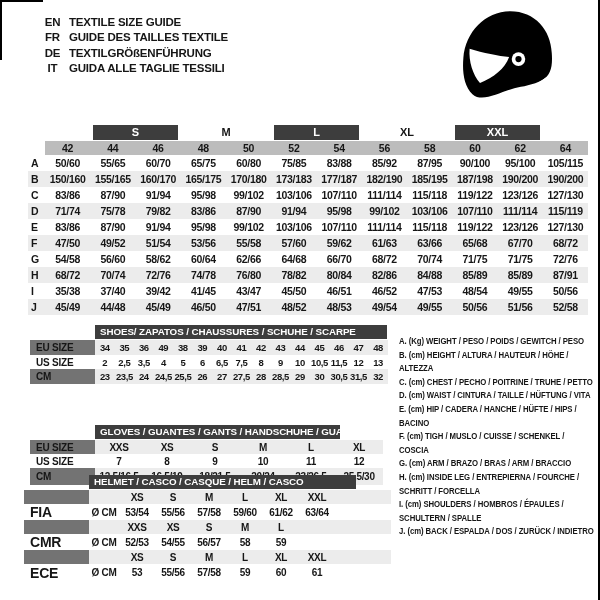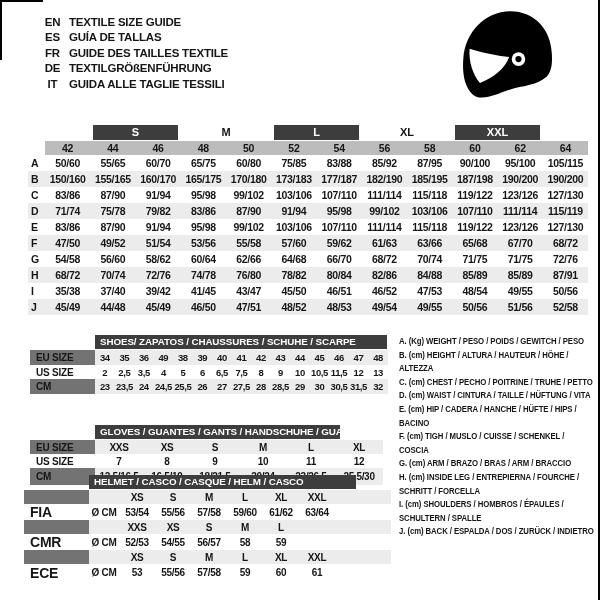--- a/index.html
+++ b/index.html
@@ -35,21 +35,21 @@
 
   
   .mini{position:absolute;font-size:10px;letter-spacing:-0.3px;}
   .mini td.lbl{text-align:left;padding-left:6px;letter-spacing:-0.2px;}
   .mini tr.gray td{background:#ececec;}
   .mini tr.gray td.lbl{background:#737373;}
   .bar-row{height:16px;}
   .bar{background:#3d3d3d;color:#fff;height:14px;line-height:14px;text-align:left;
        padding-left:5px;font-size:9.8px;letter-spacing:-0.1px;}
   .rowA{height:15px;} .rowB{height:14px;} .rowC{height:15px;} .rowD{height:17px;}
-  .shoes-table{left:30px;top:334px;width:358px;}
+  .shoes-table{left:30px;top:324px;width:358px;}
   .shoes-table td.val{font-size:9.5px;letter-spacing:-0.4px;}
   .gloves-table{left:30px;top:424px;width:353px;}
   .helmet-table{left:24px;top:474px;width:367px;}
   .grp-name{font-size:14px;}
 
   
   .legend{position:absolute;left:399px;top:334px;width:242px;transform:scaleX(0.81);
           transform-origin:0 0;font-size:9.6px;line-height:13.6px;letter-spacing:-0.1px;}
 </style>
 </head>
@@ -57,24 +57,20 @@
 
 <div class="page">
   <div class="frame-top"></div>
   <div class="frame-left"></div>
   <div class="frame-right"></div>
 
   <div class="languages">
     <div class="lang-row">
         <span class="lang-code">EN</span>
         <span>TEXTILE SIZE GUIDE</span>
-      </div>
-    <div class="lang-row">
-        <span class="lang-code">ES</span>
-        <span>GUÍA DE TALLAS</span>
       </div>
     <div class="lang-row">
         <span class="lang-code">FR</span>
         <span>GUIDE DES TAILLES TEXTILE</span>
       </div>
     <div class="lang-row">
         <span class="lang-code">DE</span>
         <span>TEXTILGRÖßENFÜHRUNG</span>
       </div>
     <div class="lang-row">

